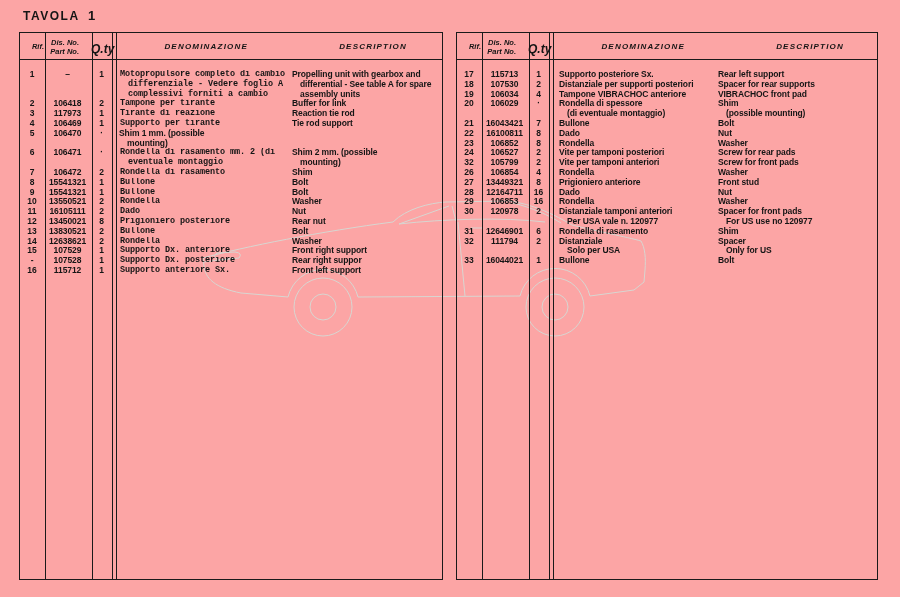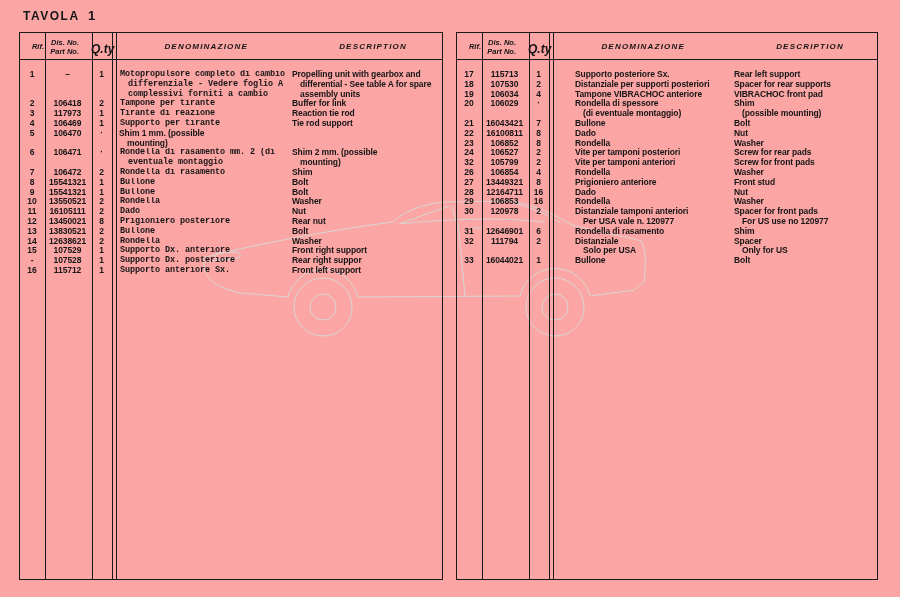--- a/index.html
+++ b/index.html
@@ -48,21 +48,21 @@
   .tbody { position: absolute; top: 28px; left: 0; right: 0; padding-top: 9px; }
   .tr { display: flex; align-items: flex-start; font-size: 8.5px; font-weight: bold; line-height: 9.8px; letter-spacing: -0.1px; }
   .td { flex: none; }
   .td.rif  { width: 24px; text-align: center; }
   .td.part { width: 47px; text-align: center; }
   .td.qty  { width: 21px; text-align: center; }
   .td.den  { overflow: hidden; white-space: nowrap; }
   .td.desc { flex: 1; overflow: hidden; white-space: nowrap; }
   .left  .td.den  { width: 173px; padding-left: 8px; font-family: Liberation Mono, monospace; }
   .left  .td.desc { padding-left: 7px; }
-  .right .td.den  { width: 169px; padding-left: 10px; margin-left: 16px; }
+  .right .td.den  { width: 169px; padding-left: 10px; }
   .right .td.desc { padding-left: 0; }
   .td .cont { padding-left: 8px; }
 </style>
 </head>
 <body>
 
 <div class="page">
 
   <div class="title">
     <span>TAVOLA</span>

